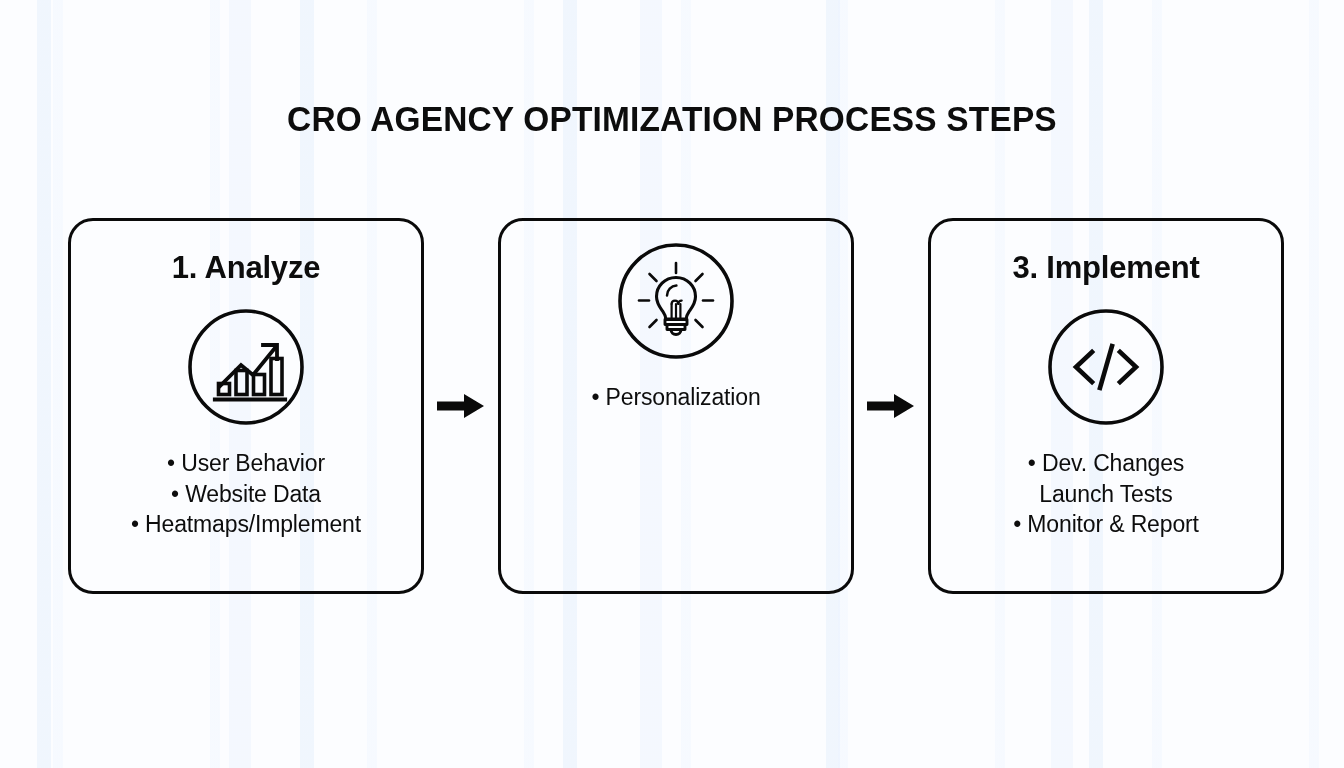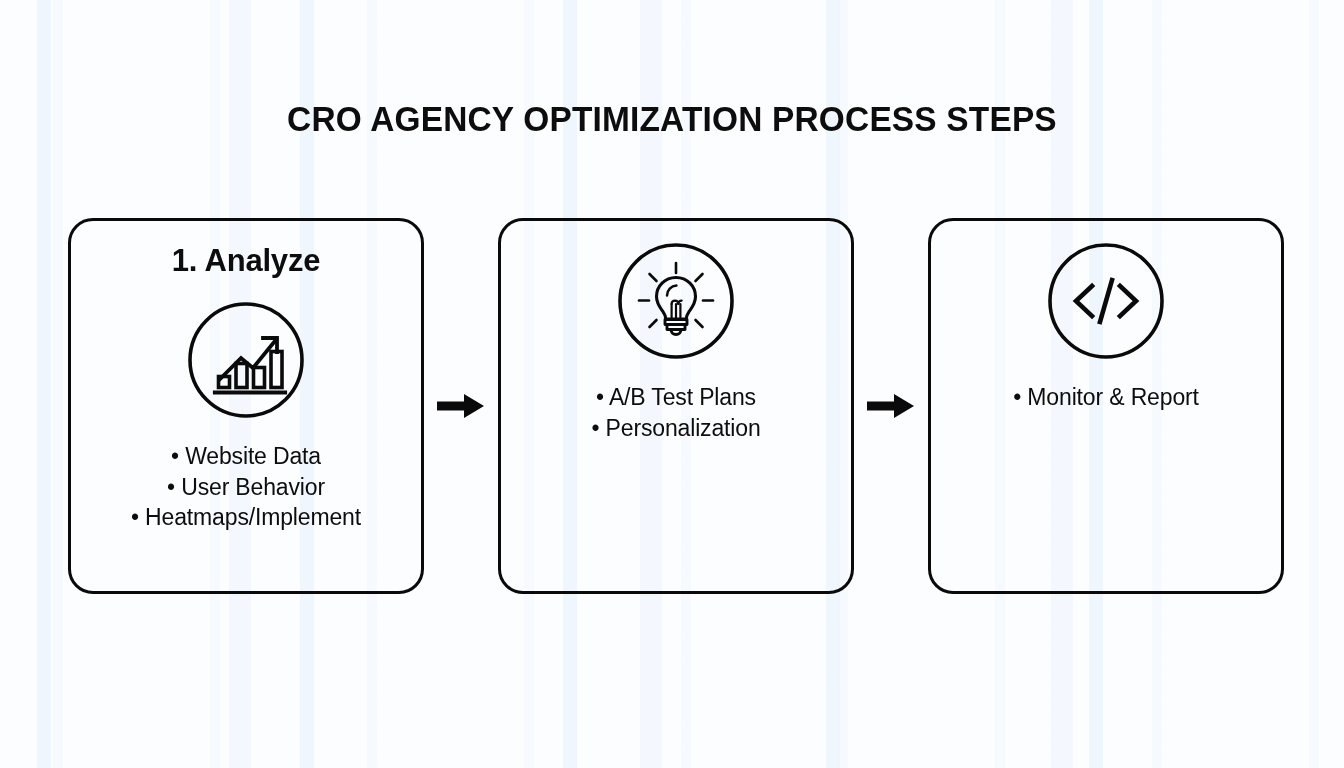--- a/index.html
+++ b/index.html
@@ -59,21 +59,21 @@
     border:3px solid #0a0a0a;
     border-radius:25px;
     background:transparent;
     display:flex;
     flex-direction:column;
     align-items:center;
     flex:0 0 auto;
   }
 
   .card-title{
-    margin-top:21px;
+    margin-top:28px;
     font-size:31px;
     font-weight:700;
     letter-spacing:-.2px;
     line-height:38px;
     text-align:center;
   }
 
   .icon-circle{
     margin-top:21px;
     width:118px;
@@ -130,22 +130,22 @@
           <rect x="49" y="62.5" width="11" height="24"></rect>
           <rect x="66.5" y="66.5" width="11" height="20"></rect>
           <rect x="84" y="50.5" width="11" height="36"></rect>
         </g>
 
         <path d="M28 91.5 L98 91.5" stroke="#0a0a0a" stroke-width="4.2" stroke-linecap="square"></path>
       </svg>
     </div>
 
     <ul class="bullets">
+      <li>• User Behavior</li>
       <li>• Website Data</li>
-      <li>• User Behavior</li>
       <li>• Heatmaps/Implement</li>
     </ul>
   </div>
 
   <div class="arrow">
     <span>
       <svg width="48" height="30" viewBox="0 0 48 30" xmlns="http://www.w3.org/2000/svg">
         <path d="M0 10.5 H27 V3 L47 15 L27 27 V19.5 H0 Z" fill="#0a0a0a"></path>
       </svg>
     </span>
@@ -181,44 +181,46 @@
 
         <g fill="none" stroke="#0a0a0a" stroke-width="2.9" stroke-linejoin="round">
           <path d="M48 77.5 h22 v5 h-22 Z"></path>
           <path d="M50 82.5 h18 v5 h-18 Z"></path>
           <path d="M54 87.5 c0 3.2 2.3 5 5 5 2.7 0 5 -1.8 5 -5 Z"></path>
         </g>
       </svg>
     </div>
 
     <ul class="bullets">
-      <li>• A/B Test Plans</li>
       <li>• Personalization</li>
     </ul>
   </div>
 
   <div class="arrow">
     <span>
       <svg width="48" height="30" viewBox="0 0 48 30" xmlns="http://www.w3.org/2000/svg">
         <path d="M0 10.5 H27 V3 L47 15 L27 27 V19.5 H0 Z" fill="#0a0a0a"></path>
       </svg>
     </span>
   </div>
 
   <div class="card">
+    <div class="card-title">3. Implement</div>
 
     <div class="icon-circle">
       <svg viewBox="0 0 118 118" xmlns="http://www.w3.org/2000/svg">
         <circle cx="59" cy="59" r="56" fill="none" stroke="#0a0a0a" stroke-width="3.6"></circle>
         <g fill="none" stroke="#0a0a0a" stroke-width="4.6" stroke-linecap="square" stroke-linejoin="miter">
           <path d="M45 44 L29 59 L45 74"></path>
           <path d="M73 44 L89 59 L73 74"></path>
           <path d="M65 38 L53 80"></path>
         </g>
       </svg>
     </div>
 
     <ul class="bullets">
+      <li>• Dev. Changes</li>
+      <li>Launch Tests</li>
       <li>• Monitor &amp; Report</li>
     </ul>
   </div>
 
 </div>
 
 </body></html>

